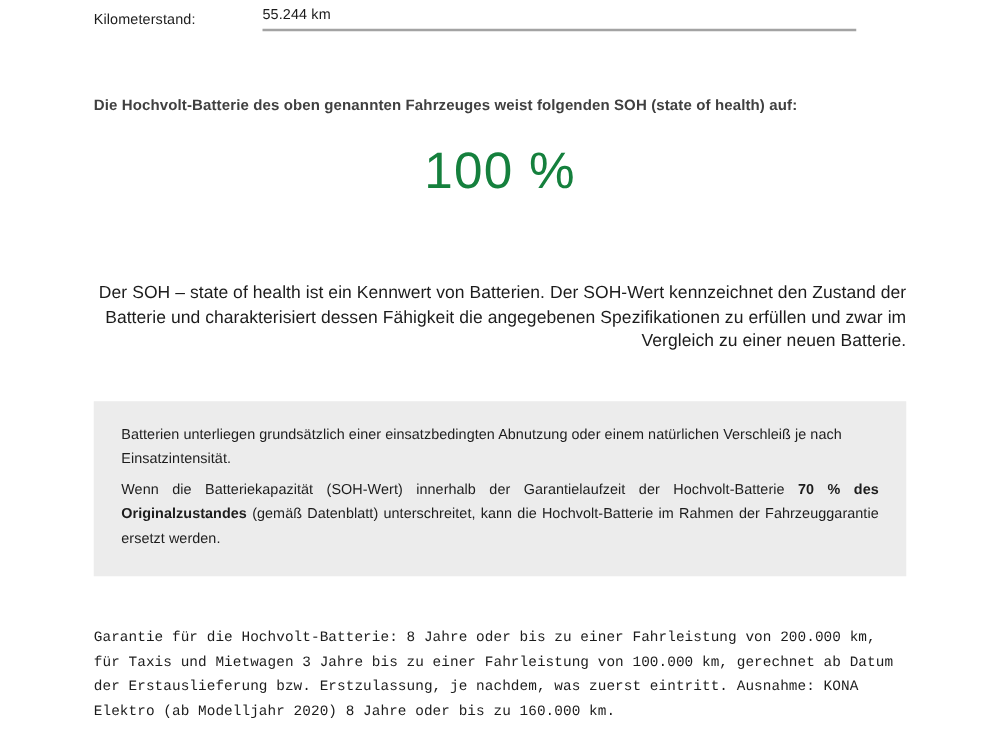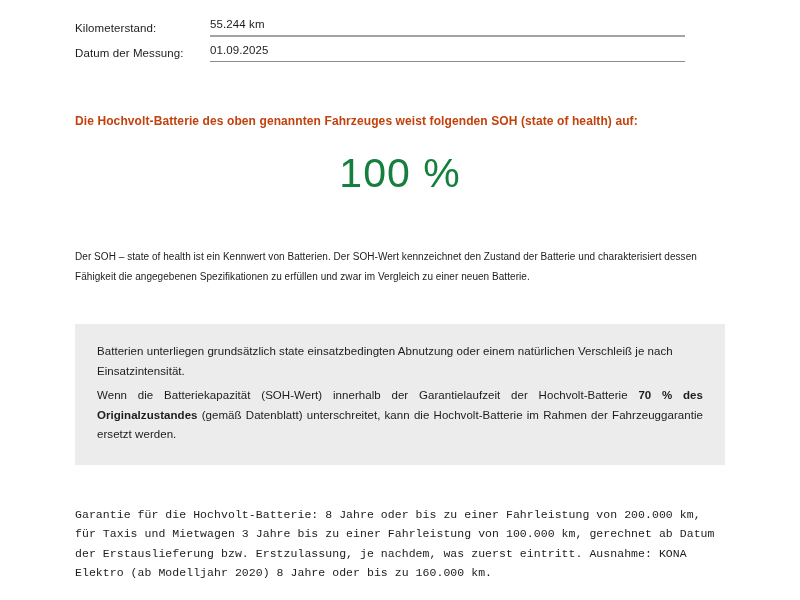--- a/index.html
+++ b/index.html
@@ -18,21 +18,21 @@
     position: relative;
     width: 800px;
     height: 600px;
     background: #ffffff;
     box-sizing: border-box;
     padding: 0 75px;
   }
 
   
   .fields {
-    padding-top: 12px;
+    padding-top: 0px;
   }
   .field-row {
     display: flex;
     align-items: flex-end;
     height: 25px;
   }
   .field-label {
     width: 135px;
     font-size: 11.5px;
     letter-spacing: 0.1px;
@@ -54,41 +54,42 @@
   .field-row.first .field-value-wrap {
     border-bottom: 2px solid #a3a3a3;
   }
 
   
   .soh-statement {
     margin-top: 52px;
     font-size: 12px;
     font-weight: bold;
     letter-spacing: 0.1px;
-    color: #c2410c;
+    color: #404040;
   }
 
   
   .soh-value {
     margin-top: 22px;
     text-align: center;
     font-size: 41px;
     font-weight: 400;
     letter-spacing: 1px;
     color: #15803d;
   }
 
   
   .explanation {
-    margin-top: 50px;
-    font-size: 10px;
+    margin-top: 64px;
+    font-size: 14px;
     line-height: 19.5px;
     letter-spacing: 0.05px;
     color: #1c1c1c;
     max-width: 650px;
+    text-align: right;
   }
 
   
   .notice {
     margin-top: 38px;
     background: #ececec;
     padding: 18px 22px 20px 22px;
     max-width: 650px;
     box-sizing: border-box;
   }
@@ -123,34 +124,28 @@
 
 <div class="page">
 
   <div class="fields">
     <div class="field-row first">
       <div class="field-label">Kilometerstand:</div>
       <div class="field-value-wrap">
         <span class="field-value">55.244 km</span>
       </div>
     </div>
-    <div class="field-row">
-      <div class="field-label">Datum der Messung:</div>
-      <div class="field-value-wrap">
-        <span class="field-value">01.09.2025</span>
-      </div>
-    </div>
   </div>
 
   <div class="soh-statement">Die Hochvolt-Batterie des oben genannten Fahrzeuges weist folgenden SOH (state of health) auf:</div>
 
   <div class="soh-value">100 %</div>
 
   <div class="explanation">Der SOH – state of health ist ein Kennwert von Batterien. Der SOH-Wert kennzeichnet den Zustand der Batterie und charakterisiert dessen Fähigkeit die angegebenen Spezifikationen zu erfüllen und zwar im Vergleich zu einer neuen Batterie.</div>
 
   <div class="notice">
-    <p>Batterien unterliegen grundsätzlich state einsatzbedingten Abnutzung oder einem natürlichen Verschleiß je nach Einsatzintensität.</p>
+    <p>Batterien unterliegen grundsätzlich einer einsatzbedingten Abnutzung oder einem natürlichen Verschleiß je nach Einsatzintensität.</p>
     <p><span>Wenn die Batteriekapazität (SOH-Wert) innerhalb der Garantielaufzeit der Hochvolt-Batterie </span><b>70 % des Originalzustandes</b><span> (gemäß Datenblatt) unterschreitet, kann die Hochvolt-Batterie im Rahmen der Fahrzeuggarantie ersetzt werden.</span></p>
   </div>
 
   <div class="warranty">Garantie für die Hochvolt-Batterie: 8 Jahre oder bis zu einer Fahrleistung von 200.000 km, für Taxis und Mietwagen 3 Jahre bis zu einer Fahrleistung von 100.000 km, gerechnet ab Datum der Erstauslieferung bzw. Erstzulassung, je nachdem, was zuerst eintritt. Ausnahme: KONA Elektro (ab Modelljahr 2020) 8 Jahre oder bis zu 160.000 km.</div>
 
 </div>
 
 </body></html>

